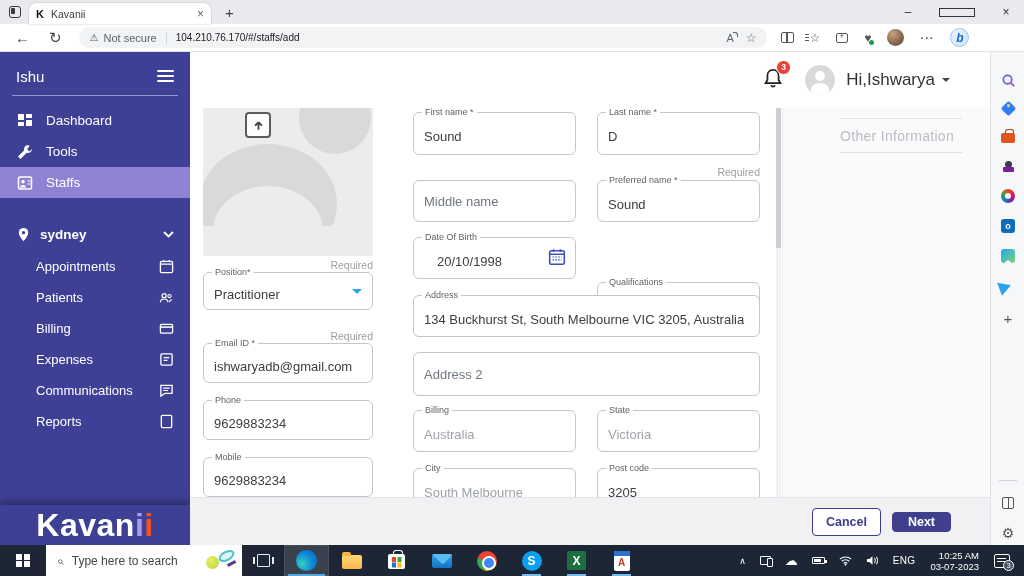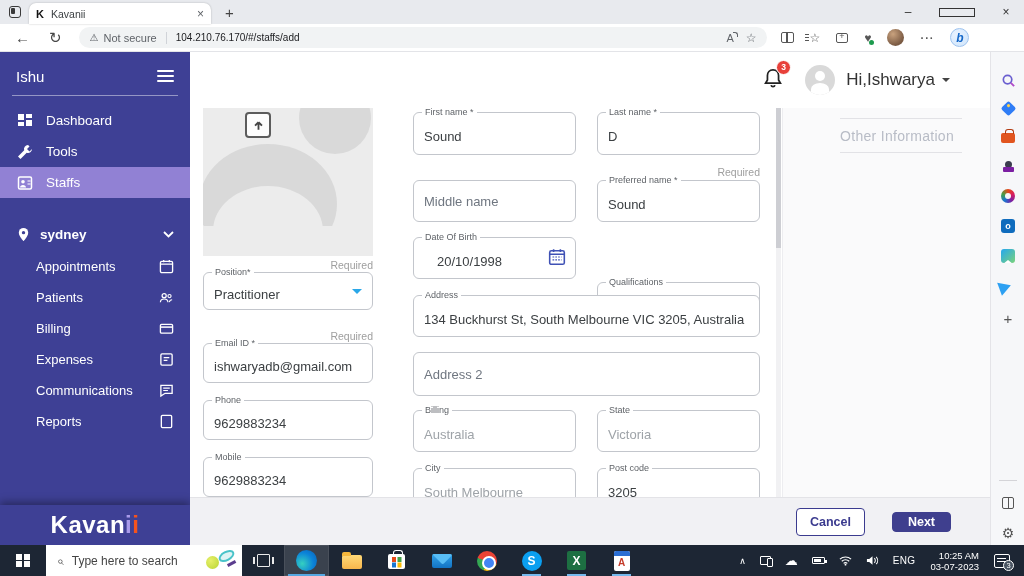--- a/index.html
+++ b/index.html
@@ -56,21 +56,21 @@
   .sb-div { border-bottom:1px solid rgba(255,255,255,.45); margin:0 12px; }
   .sb-menu { margin-top:9px; }
   .sb-item { height:31px; display:flex; align-items:center; padding-left:17px; font-size:13.5px; cursor:pointer; }
   .sb-item.active { background:#9181D4; }
   .sb-item .ic { width:16px; height:16px; margin-right:13px; display:inline-flex; }
   .loc-row { margin-top:19px; height:34px; display:flex; align-items:center; padding:0 16px; font-size:13.5px; font-weight:bold; }
   .loc-row .ic { width:15px; height:15px; margin-right:9px; display:inline-flex; }
   .loc-chev { margin-left:auto; display:inline-flex; }
   .sub-item { height:31px; display:flex; align-items:center; padding-left:36px; padding-right:16px; font-size:13px; position:relative; }
   .sub-item .ric { position:absolute; right:16px; width:15px; height:15px; display:inline-flex; }
-  .sb-logo { position:absolute; bottom:0; left:0; right:0; height:40px; background:#3E4095; box-shadow:0 -3px 8px rgba(0,0,0,.35); display:flex; align-items:center; justify-content:center; font-size:24px; font-weight:bold; letter-spacing:.5px; }
+  .sb-logo { position:absolute; bottom:0; left:0; right:0; height:40px; background:#3E4095; box-shadow:0 -3px 8px rgba(0,0,0,.35); display:flex; align-items:center; justify-content:center; font-size:32px; font-weight:bold; letter-spacing:.5px; }
   .logo-i1 { color:#A99BEA; } .logo-i2 { color:#F4531E; }
 
   
   .main { flex:1; position:relative; background:#fff; overflow:hidden; }
   .main-header { height:56px; display:flex; align-items:center; justify-content:flex-end; padding-right:40px; }
   .bell-wrap { position:relative; margin-right:22px; }
   .badge { position:absolute; top:-8px; right:-8px; min-width:15px; height:15px; background:#E8403A; border:1.5px solid #fff; border-radius:50%; color:#fff; font-size:8.5px; font-weight:bold; display:flex; align-items:center; justify-content:center; }
   .user-ava { width:30px; height:30px; border-radius:50%; background:#d9d9d9; position:relative; overflow:hidden; margin-right:11px; }
   .user-ava::before { content:""; position:absolute; left:10px; top:6px; width:10px; height:10px; background:#fff; border-radius:50%; }
   .user-ava::after { content:""; position:absolute; left:6px; top:18px; width:18px; height:12px; background:#fff; border-radius:50% 50% 0 0; }
@@ -101,21 +101,21 @@
   .rpanel { position:absolute; left:592px; top:0; width:208px; height:100%; background:#fafafb; border-left:1px solid #ededf0; }
   .rp-line { position:absolute; left:57px; width:122px; border-top:1px solid #e2e2e6; }
   .rp-title { position:absolute; left:57px; top:20px; font-size:14px; color:#b8bcc6; letter-spacing:.3px; }
 
   .fscroll { position:absolute; left:586px; top:0; width:5px; height:100%; background:#f1f1f3; }
   .fscroll .thumb { width:5px; height:140px; background:#cdced3; }
 
   
   .form-footer { position:absolute; left:0; right:0; bottom:0; height:48px; background:#f1f1f4; border-top:1px solid #e3e3e7; display:flex; align-items:center; justify-content:flex-end; padding-right:39px; gap:11px; z-index:6; }
   .btn-cancel { background:#fff; border:1.5px solid #3B3B8F; color:#3B3B8F; font-weight:bold; font-size:12.5px; border-radius:4px; padding:6px 13px; font-family:"Liberation Sans", sans-serif; }
-  .btn-next { background:#3F3F8E; border:1.5px solid #3F3F8E; color:#fff; font-weight:bold; font-size:12.5px; border-radius:4px; padding:2px 15px; font-family:"Liberation Sans", sans-serif;margin-left:16px; }
+  .btn-next { background:#3F3F8E; border:1.5px solid #3F3F8E; color:#fff; font-weight:bold; font-size:12.5px; border-radius:4px; padding:2px 15px; font-family:"Liberation Sans", sans-serif; }
 
   
   .rail { width:34px; background:#f6f7f9; border-left:1px solid #e4e4e8; position:relative; flex-shrink:0; }
   .rail .ritem { position:absolute; left:9px; width:16px; height:16px; display:flex; align-items:center; justify-content:center; }
   .er-tag { width:11px; height:11px; background:#2f7df6; border-radius:2px; transform:rotate(45deg); position:relative; }
   .er-tag::after { content:""; position:absolute; left:2px; top:2px; width:3px; height:3px; background:#ffd34e; border-radius:50%; }
   .er-toolbox { width:14px; height:10px; background:#e1551f; border-radius:2px; position:relative; margin-top:4px; }
   .er-toolbox::before { content:""; position:absolute; left:3.5px; top:-4px; width:7px; height:4px; border:1.5px solid #b23c12; border-bottom:none; border-radius:3px 3px 0 0; }
   .er-games { width:7px; height:7px; background:#3b3b4f; border-radius:50%; position:relative; margin-top:-4px; }
   .er-games::after { content:""; position:absolute; left:-2px; top:6px; width:11px; height:5px; background:#7b1fa2; border-radius:1px; }

